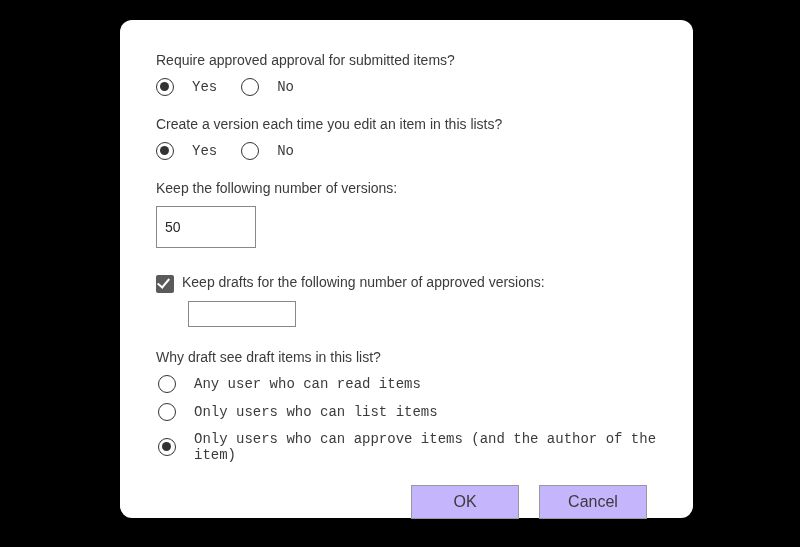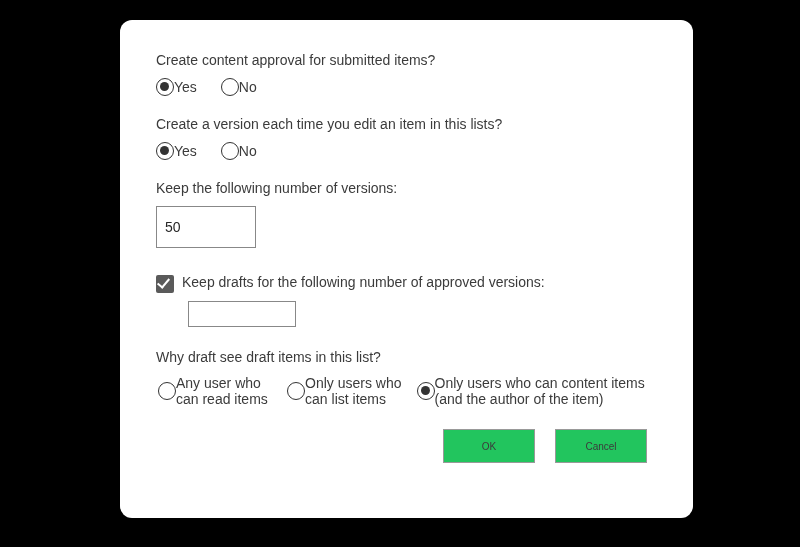--- a/index.html
+++ b/index.html
@@ -30,26 +30,27 @@
     }
     .radio-row {
       display: flex;
       gap: 24px;
       align-items: center;
       margin-bottom: 20px;
     }
     .radio-opt {
       display: flex;
       align-items: center;
-      gap: 0;
+      gap: 18px;
       cursor: pointer;
+      font-family: Liberation Mono, monospace;
     }
     .radio-stack {
       display: flex;
-      flex-direction: row;
+      flex-direction: column;
       gap: 10px;
       margin-bottom: 22px;
       margin-left: 2px;
     }
     .radio-btn {
       width: 18px;
       height: 18px;
       border: 1.5px solid #333;
       border-radius: 50%;
       position: relative;
@@ -121,39 +122,39 @@
       width: 108px;
       height: 26px;
     }
     .button-row {
       display: flex;
       gap: 20px;
       justify-content: flex-end;
       margin-right: 10px;
     }
     .btn {
-      width: 92px;
+      width: 108px;
       height: 34px;
       border: 1px solid #999;
-      background: #22c55e;
-      font-size: 10px;
+      background: #c4b5fd;
+      font-size: 16px;
       color: #3b3b3b;
       font-family: inherit;
       cursor: pointer;
       display: flex;
       align-items: center;
       justify-content: center;
     }
   </style>
 </head>
 <body>
 
 <div class="panel">
 
-  <p class="question">Create content approval for submitted items?</p>
+  <p class="question">Require approved approval for submitted items?</p>
   <div class="radio-row">
     <div class="radio-opt">
       <span class="radio-btn selected"></span>
       <span class="radio-label">Yes</span>
     </div>
     <div class="radio-opt">
       <span class="radio-btn"></span>
       <span class="radio-label">No</span>
     </div>
   </div>
@@ -190,21 +191,21 @@
     <div class="radio-opt">
       <span class="radio-btn"></span>
       <span class="radio-label">Any user who can read items</span>
     </div>
     <div class="radio-opt">
       <span class="radio-btn"></span>
       <span class="radio-label">Only users who can list items</span>
     </div>
     <div class="radio-opt">
       <span class="radio-btn selected"></span>
-      <span class="radio-label">Only users who can content items (and the author of the item)</span>
+      <span class="radio-label">Only users who can approve items (and the author of the item)</span>
     </div>
   </div>
 
   <div class="button-row">
     <button class="btn">OK</button>
     <button class="btn">Cancel</button>
   </div>
 
 </div>
 

